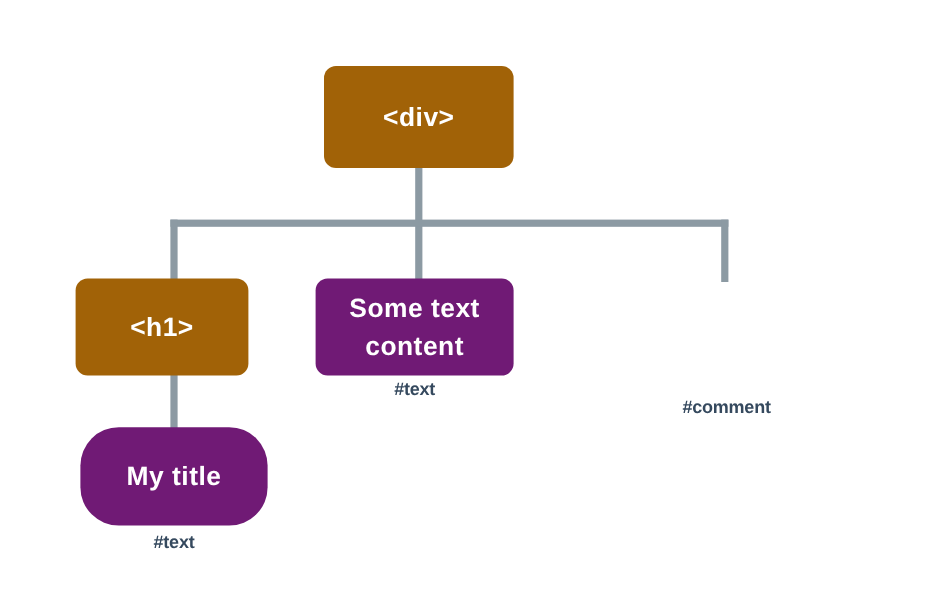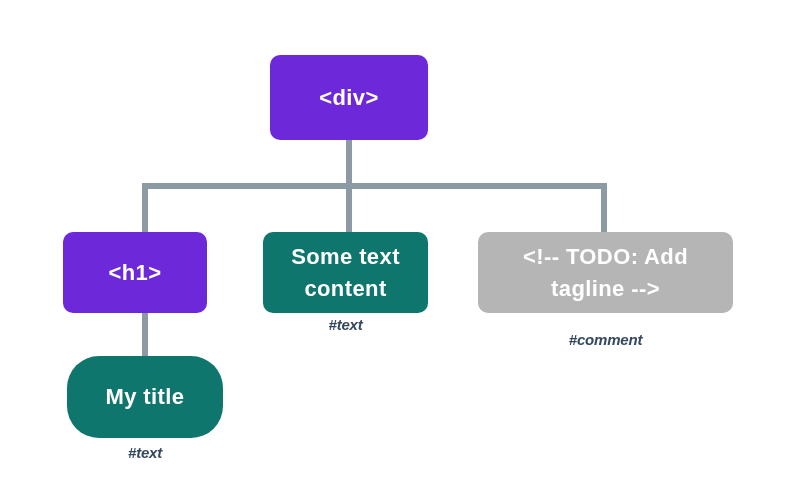--- a/index.html
+++ b/index.html
@@ -27,32 +27,31 @@
     justify-content: center;
     text-align: center;
     color: #ffffff;
     font-size: 22px;
     font-weight: 600;
     letter-spacing: 0.4px;
     line-height: 1.45;
     padding: 0 6px;
     box-sizing: border-box;
   }
-  .node--element { background: #6d28d9; }
-  .node--text    { background: #0f766e; }
+  .node--element { background: #a16207; }
+  .node--text    { background: #701a75; }
   .node--comment { background: #b5b5b5; }
 
   .sublabel {
     position: absolute;
     text-align: center;
     font-size: 15px;
     font-weight: 700;
     color: #35495e;
     letter-spacing: -0.2px;
-    font-style: italic;
   }
 
   
   #edge-div-down   { left: 346px; top: 138px; width: 6px;   height: 97px; }
   #edge-rail       { left: 142px; top: 183px; width: 465px; height: 6px;  }
   #edge-left-drop  { left: 142px; top: 183px; width: 6px;   height: 52px; }
   #edge-right-drop { left: 601px; top: 183px; width: 6px;   height: 52px; }
   #edge-h1-down    { left: 142px; top: 310px; width: 6px;   height: 48px; }
 
   #node-div      { left: 270px; top: 55px;  width: 158px; height: 85px; }
@@ -81,23 +80,20 @@
   </div>
 
   <div class="node node--element" id="node-h1">
     <span>&lt;h1&gt;</span>
   </div>
 
   <div class="node node--text" id="node-text">
     <span>Some text content</span>
   </div>
 
-  <div class="node node--comment" id="node-comment">
-    <span>&lt;!-- TODO: Add tagline  --&gt;</span>
-  </div>
 
   <div class="node node--text" id="node-my-title">
     <span>My title</span>
   </div>
 
   <div class="sublabel" id="sublabel-text">#text</div>
   <div class="sublabel" id="sublabel-comment">#comment</div>
   <div class="sublabel" id="sublabel-my-title">#text</div>
 
 </div>

